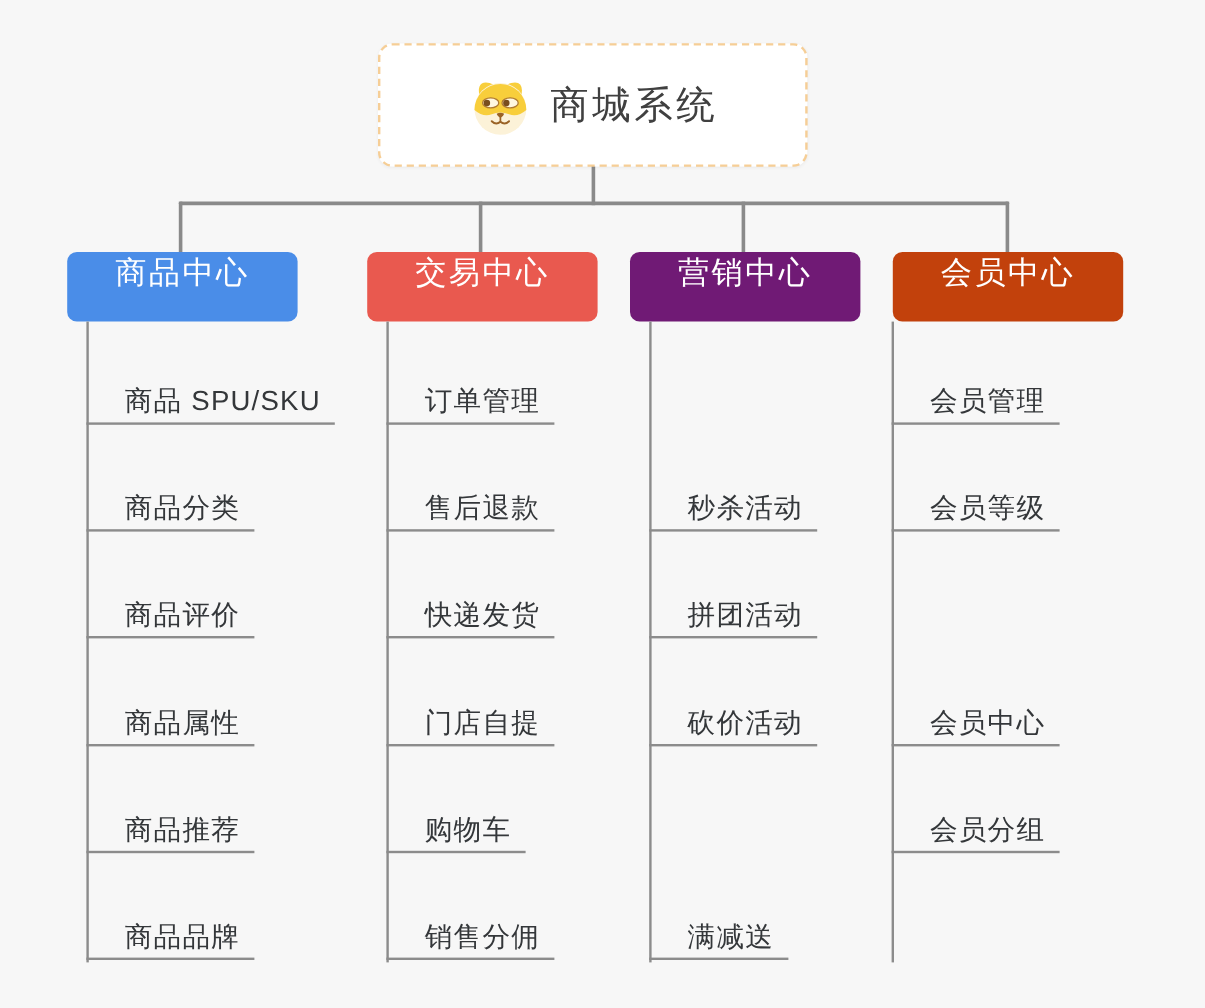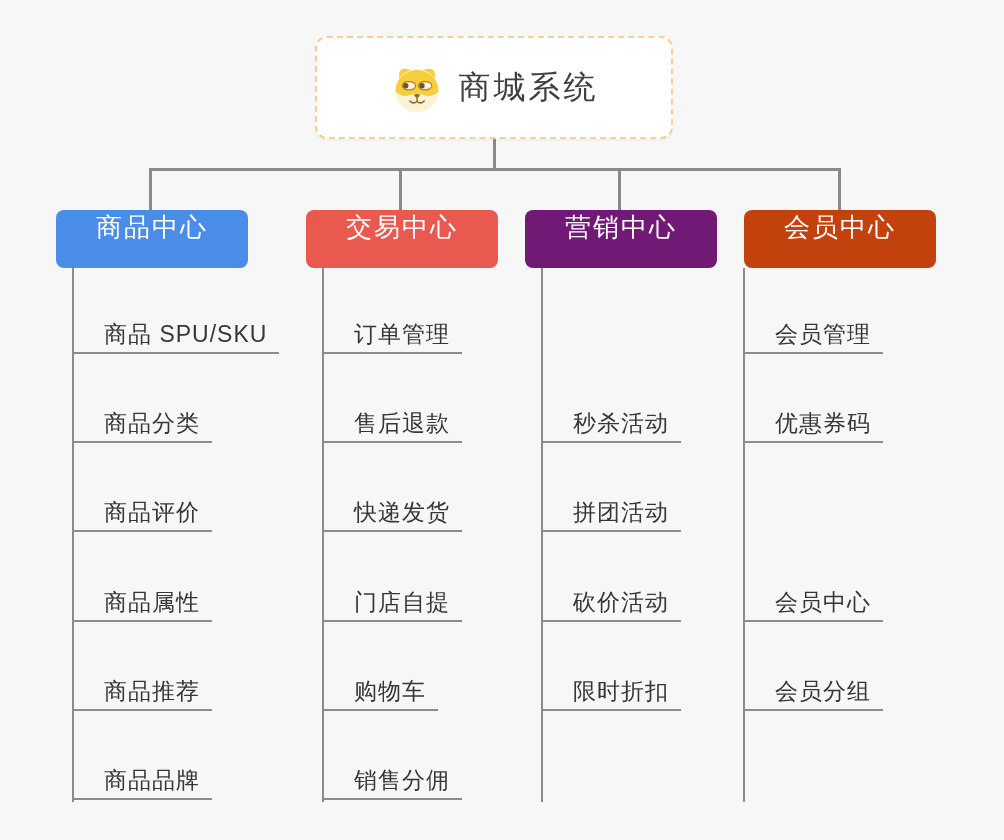--- a/index.html
+++ b/index.html
@@ -96,24 +96,24 @@
     <div class="leaf l4">门店自提</div>
     <div class="leaf l5">购物车</div>
     <div class="leaf l6">销售分佣</div>
   </div>
 
   <div class="column c3">
     <div class="trunk"></div>
     <div class="leaf l2">秒杀活动</div>
     <div class="leaf l4">砍价活动</div>
     <div class="leaf l3">拼团活动</div>
-    <div class="leaf l5">限时折扣</div>
+    <div class="leaf l6">满减送</div>
   </div>
 
   <div class="column c4">
     <div class="trunk"></div>
     <div class="leaf l1">会员管理</div>
-    <div class="leaf l2">优惠券码</div>
+    <div class="leaf l2">会员等级</div>
     <div class="leaf l4">会员中心</div>
     <div class="leaf l5">会员分组</div>
   </div>
 
 </div>
 
 </body></html>

